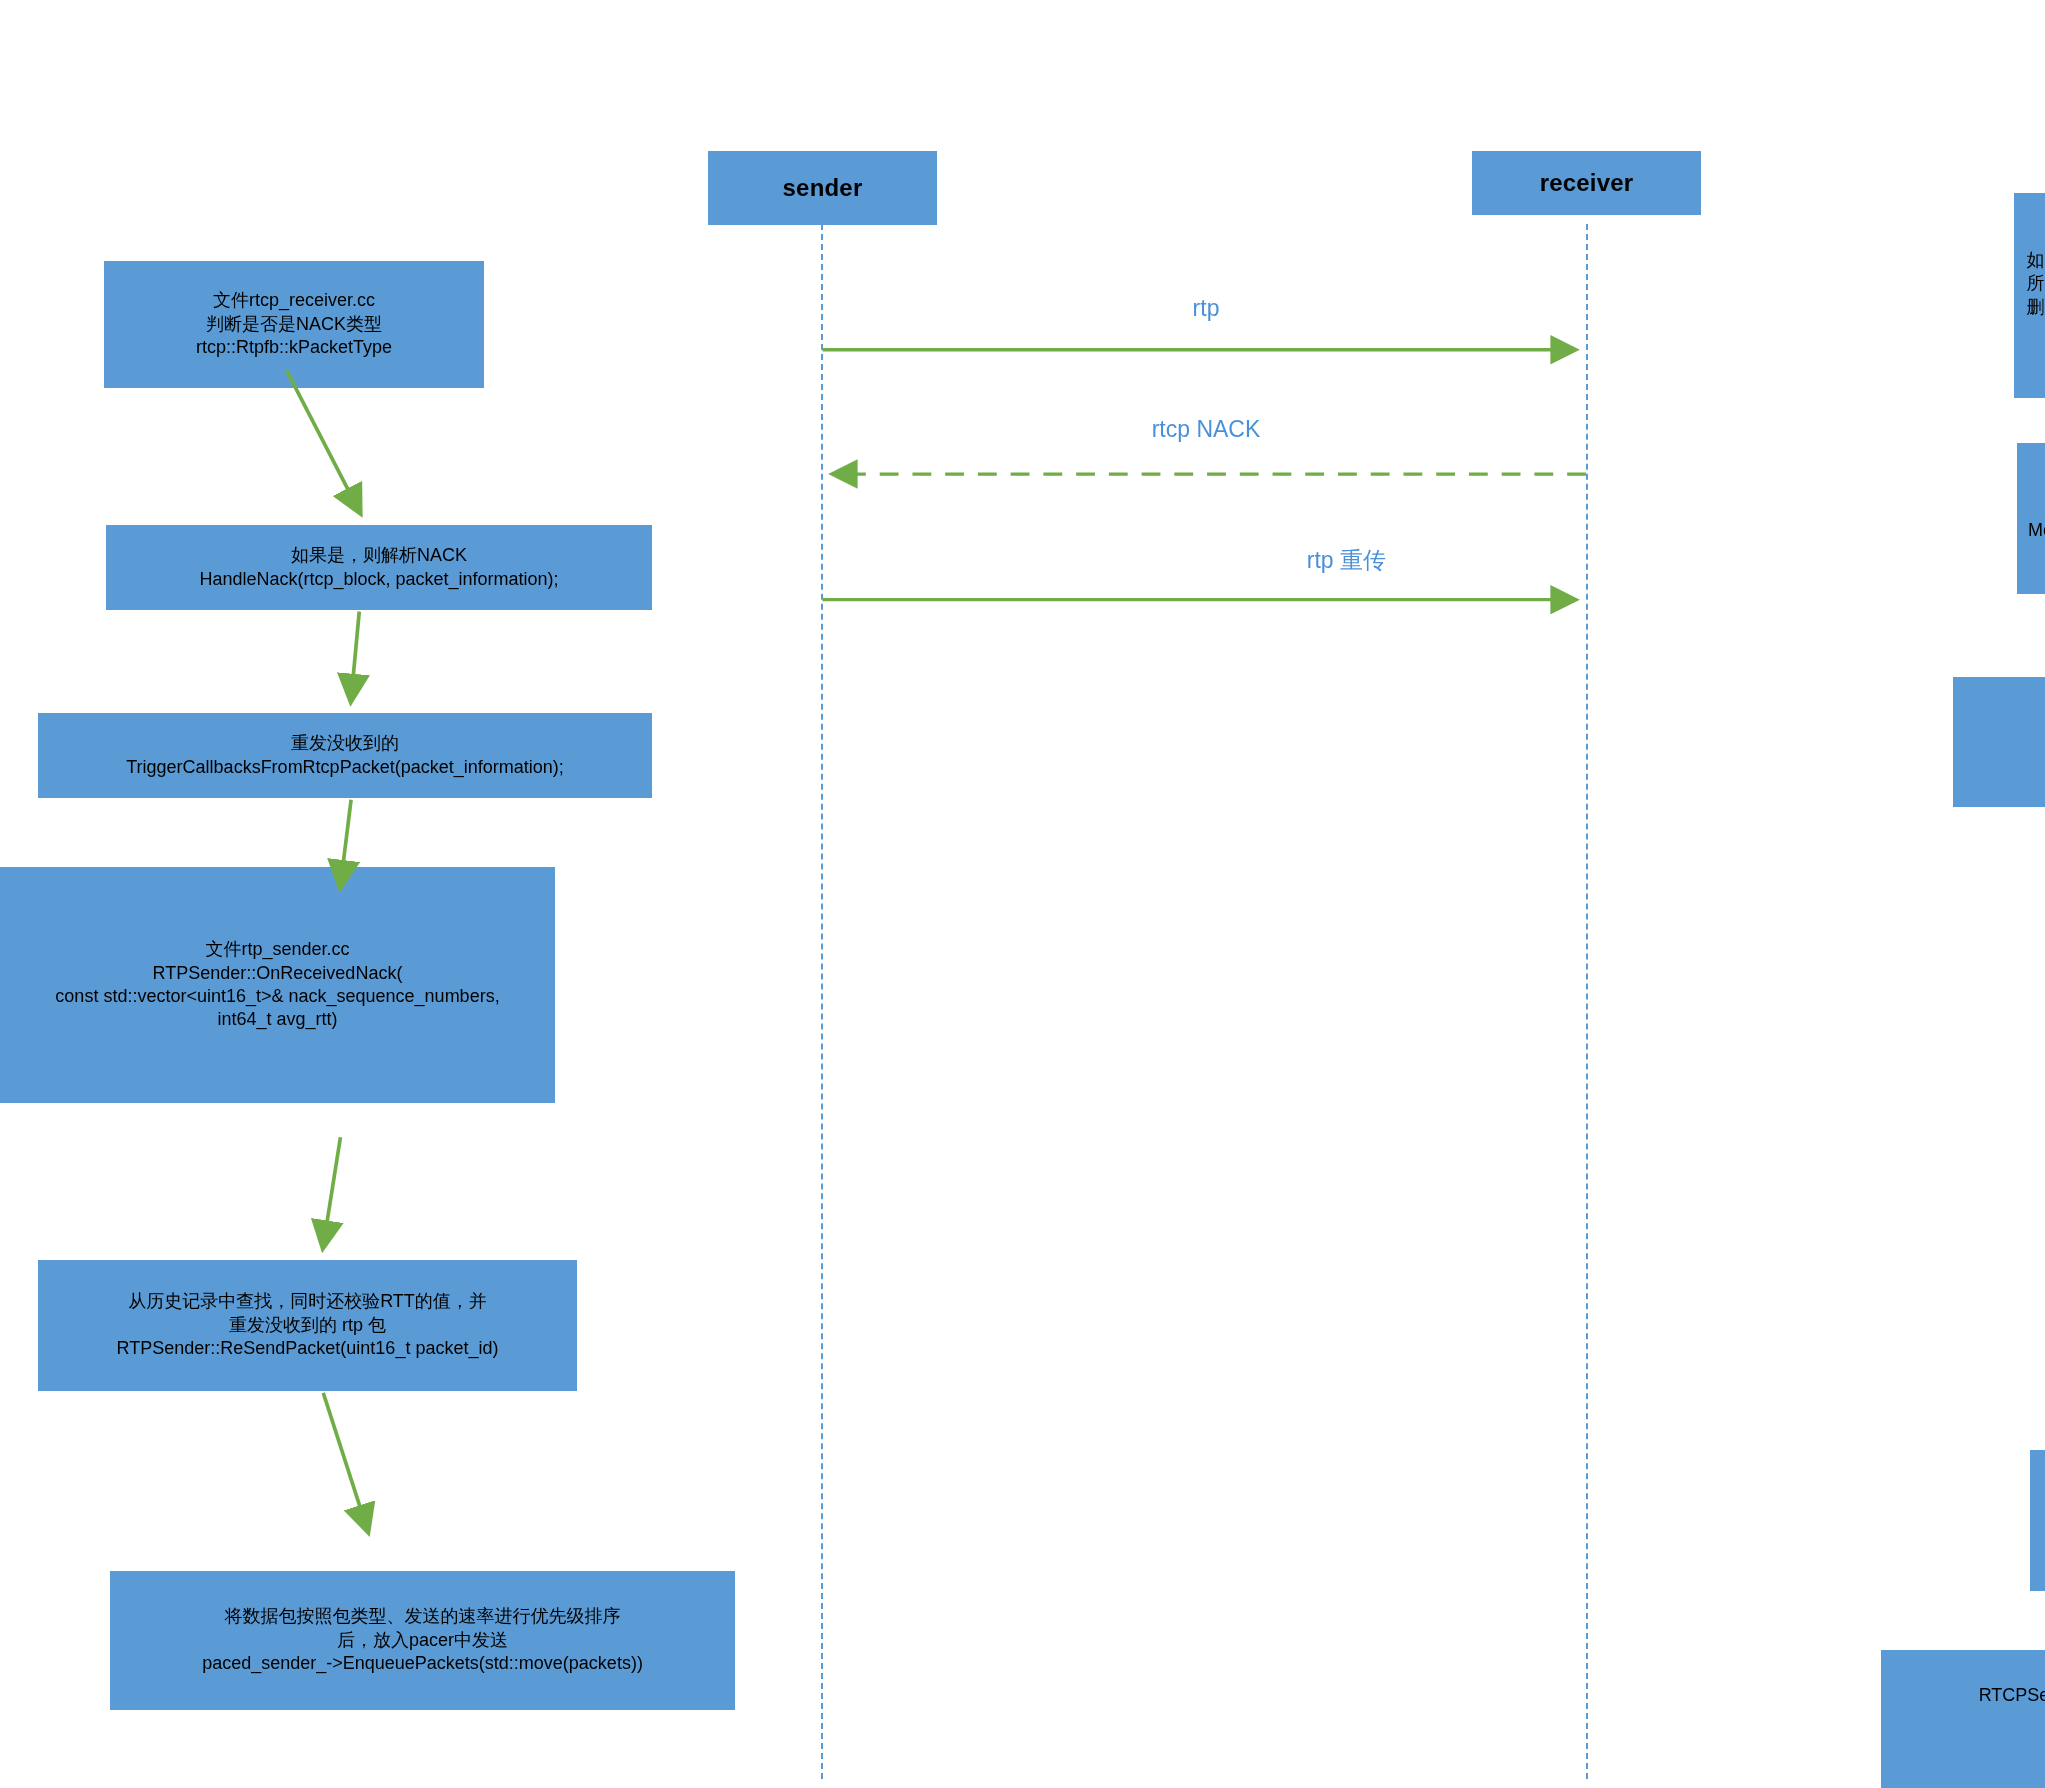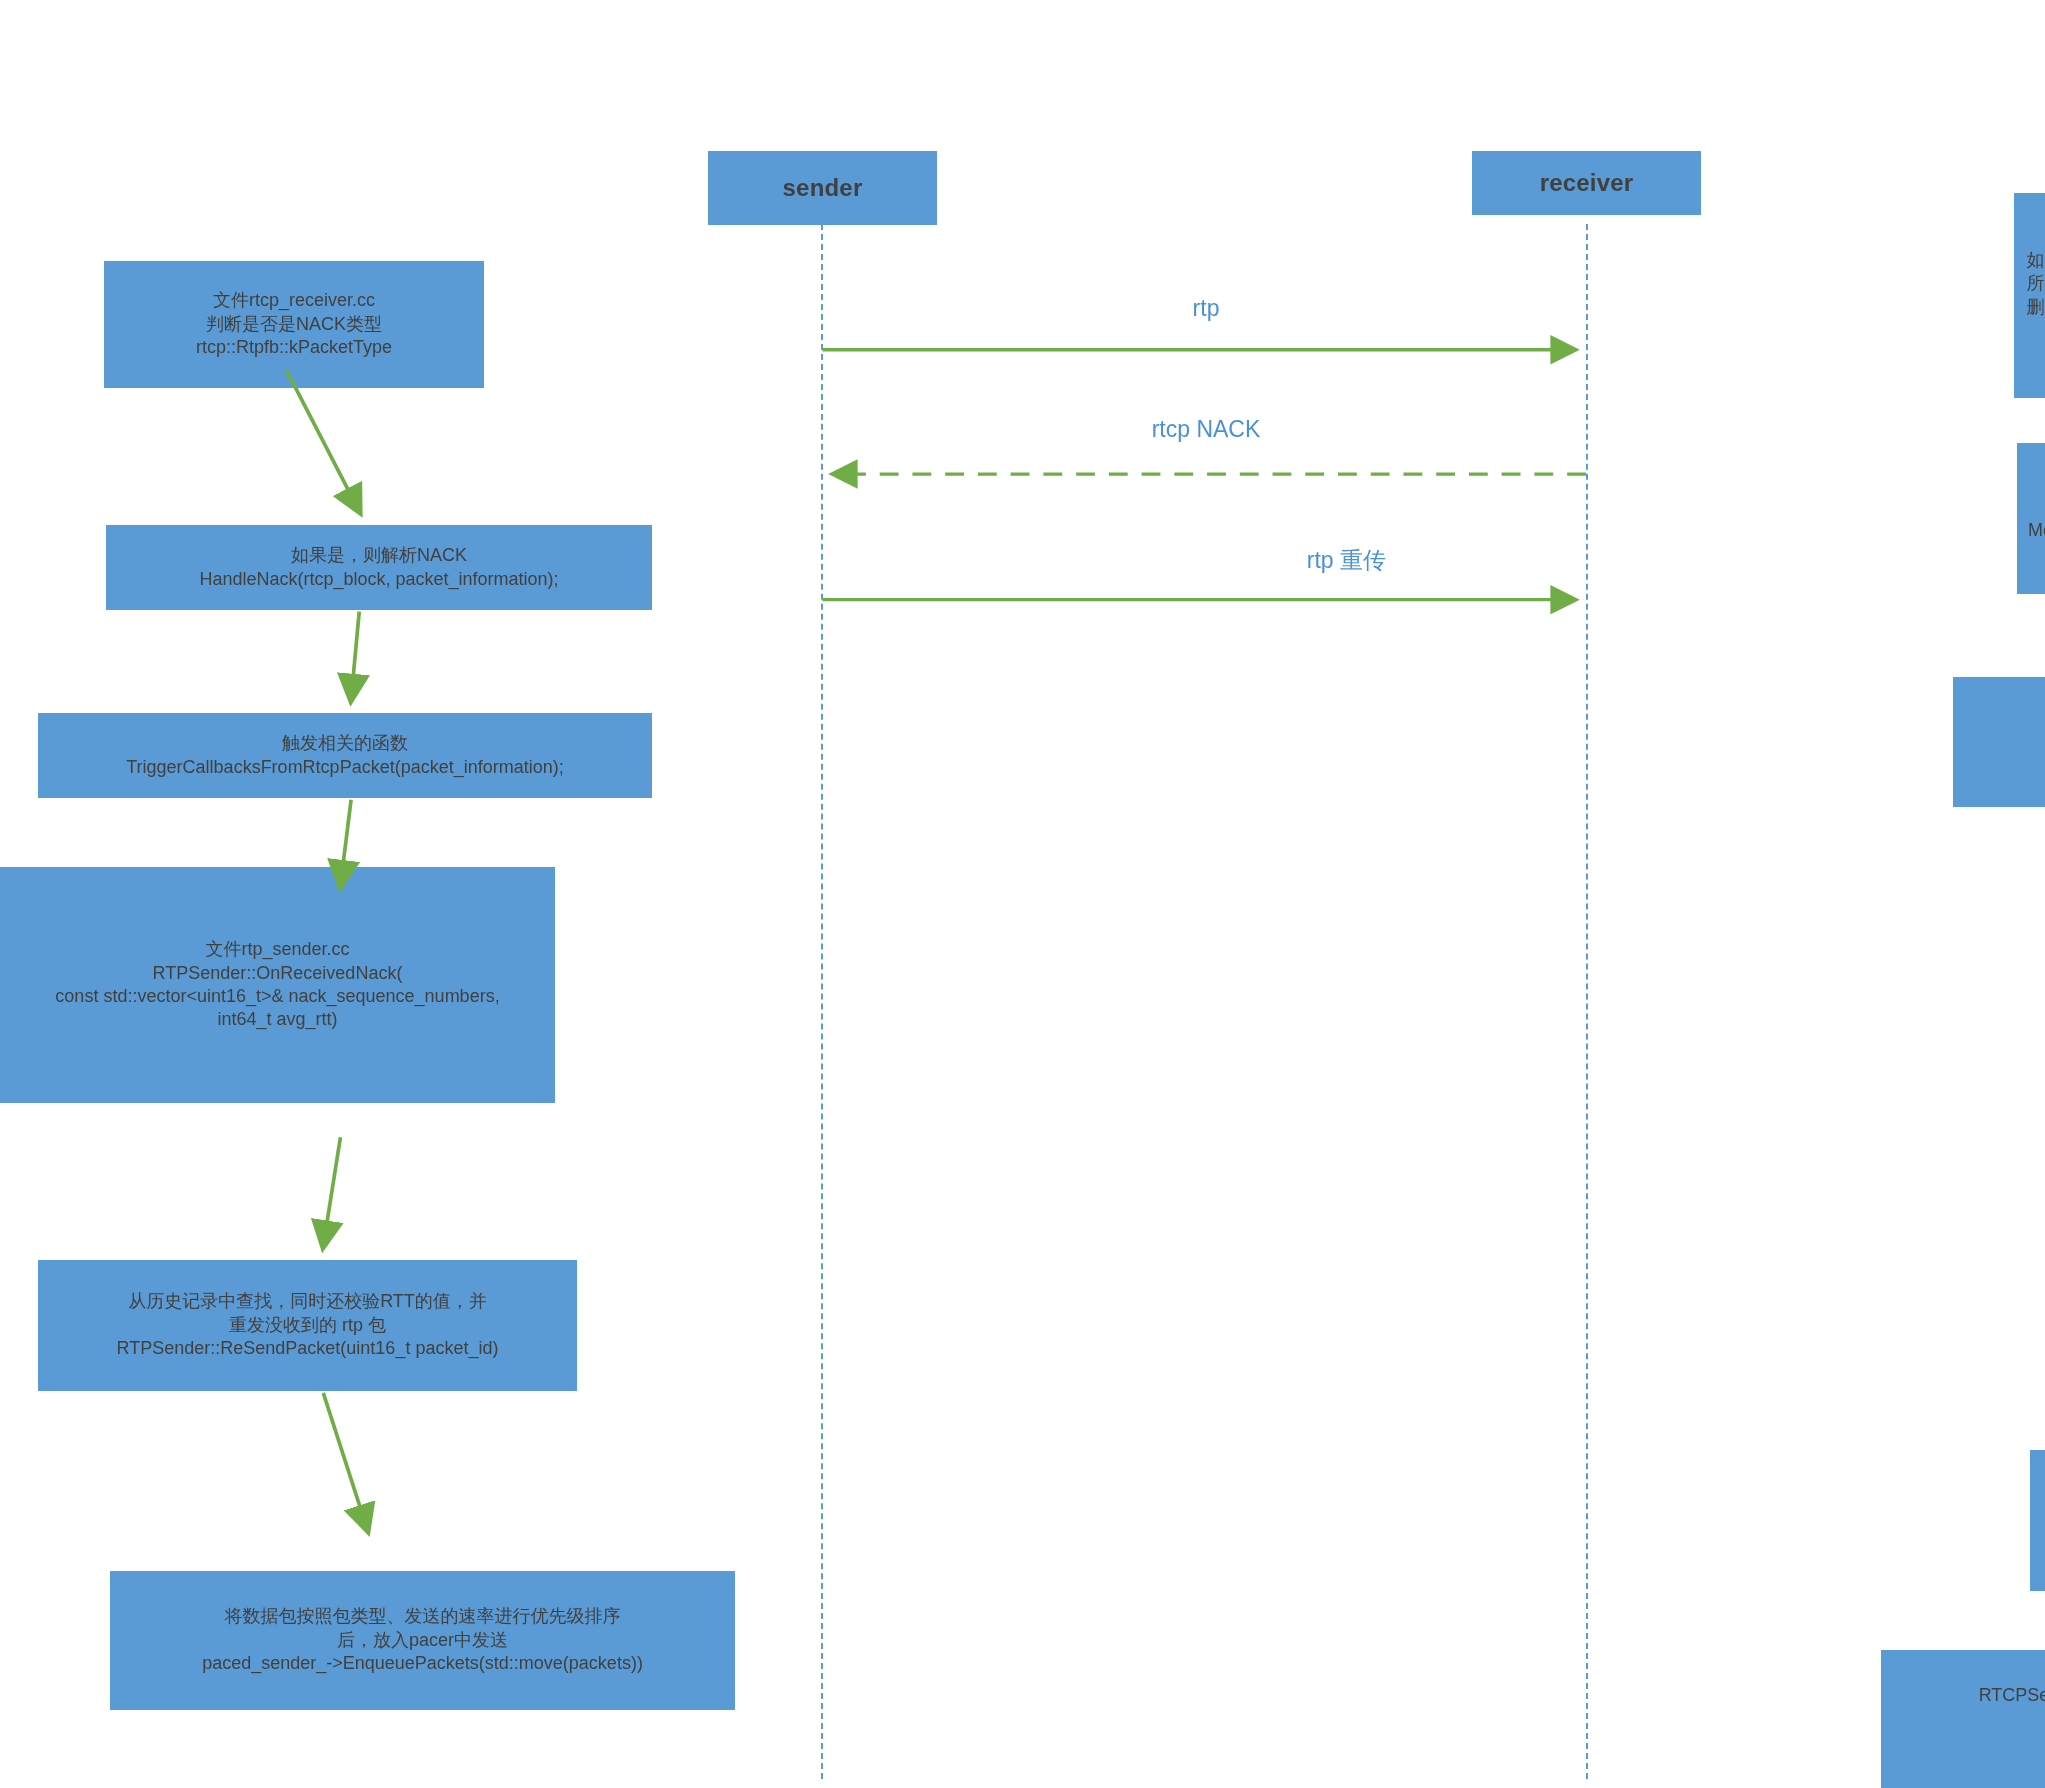--- a/index.html
+++ b/index.html
@@ -13,21 +13,21 @@
   #canvas {
     position: relative;
     width: 2604px;
     height: 1788px;
     background: #ffffff;
     overflow: hidden;
   }
   .node {
     position: absolute;
     background: #5B9BD5;
-    color: #404040;
+    color: #000000;
     display: flex;
     align-items: center;
     justify-content: center;
     text-align: center;
     box-sizing: border-box;
     padding: 2.5px 4.1px;
     line-height: 1.30;
     font-size: 18px;
     white-space: pre-line;
     font-family: "Liberation Sans", "DejaVu Sans", sans-serif;
@@ -77,21 +77,21 @@
 
   <div class="msg-label" style="left:1026px; top:545px; width:360px;text-align:right;">rtp 重传</div>
 
   <div class="node" style="left:104px; top:261px; width:380px; height:127px;">文件rtcp_receiver.cc
 判断是否是NACK类型
 rtcp::Rtpfb::kPacketType</div>
 
   <div class="node" style="left:106px; top:525px; width:546px; height:85px;">如果是，则解析NACK
 HandleNack(rtcp_block, packet_information);</div>
 
-  <div class="node" style="left:38px; top:713px; width:614px; height:85px;">触发相关的函数
+  <div class="node" style="left:38px; top:713px; width:614px; height:85px;">重发没收到的
 TriggerCallbacksFromRtcpPacket(packet_information);</div>
 
   <div class="node" style="left:0px; top:867px; width:555px; height:236px;">文件rtp_sender.cc
 RTPSender::OnReceivedNack(
 const std::vector&lt;uint16_t&gt;&amp; nack_sequence_numbers,
 int64_t avg_rtt)</div>
 
   <div class="node" style="left:38px; top:1260px; width:539px; height:131px;text-align:center;">从历史记录中查找，同时还校验RTT的值，并
 重发没收到的 rtp 包
 RTPSender::ReSendPacket(uint16_t packet_id)</div>

